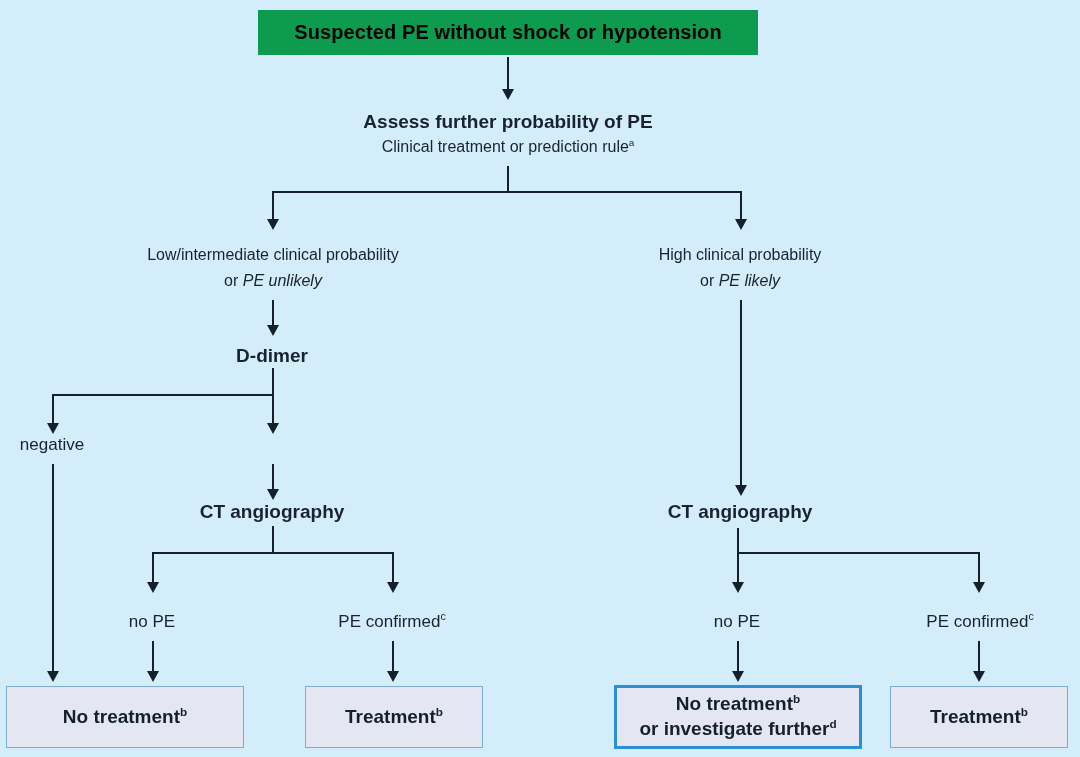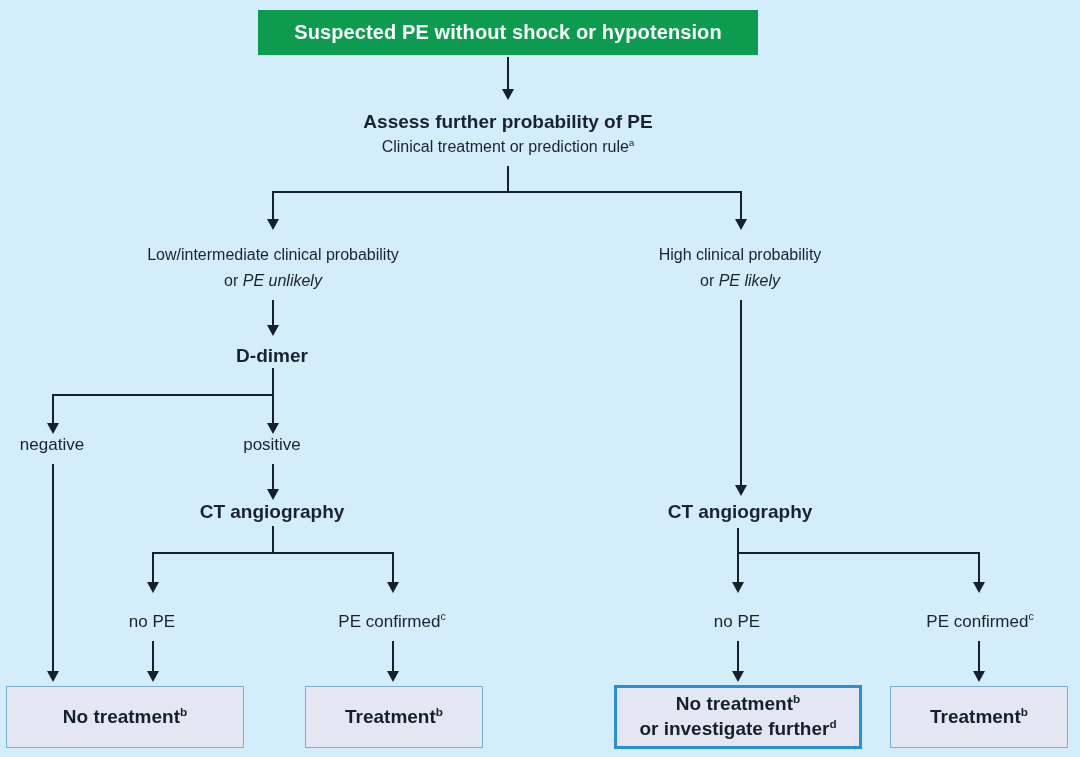--- a/index.html
+++ b/index.html
@@ -21,21 +21,21 @@
     position: absolute;
     box-sizing: border-box;
   }
   
   .banner {
     left: 258px;
     top: 10px;
     width: 500px;
     height: 45px;
     background: #0d9c4f;
-    color: #ffffff;
+    color: #000000;
     font-size: 20px;
     font-weight: bold;
     display: flex;
     align-items: center;
     justify-content: center;
     letter-spacing: 0.1px;
   }
   
   .txt {
     position: absolute;
@@ -139,21 +139,20 @@
   <div class="txt t-step" style="left:172px; top:344px; width:200px;">D-dimer</div>
 
   <div class="vline" style="left:272px; top:368px; height:28px;"></div>
   <div class="hline" style="left:52px; top:394px; width:222px;"></div>
   <div class="vline" style="left:52px; top:394px; height:31px;"></div>
   <div class="arrowhead" style="left:47px; top:423px;"></div>
   <div class="vline" style="left:272px; top:394px; height:31px;"></div>
   <div class="arrowhead" style="left:267px; top:423px;"></div>
 
   <div class="txt t-small" style="left:-48px; top:434px; width:200px;">negative</div>
-  <div class="txt t-small" style="left:172px; top:434px; width:200px;">positive</div>
 
   <div class="vline" style="left:52px; top:464px; height:209px;"></div>
   <div class="arrowhead" style="left:47px; top:671px;"></div>
 
   <div class="vline" style="left:272px; top:464px; height:27px;"></div>
   <div class="arrowhead" style="left:267px; top:489px;"></div>
 
   <div class="txt t-step" style="left:152px; top:500px; width:240px;">CT angiography</div>
 
   <div class="vline" style="left:272px; top:526px; height:28px;"></div>

